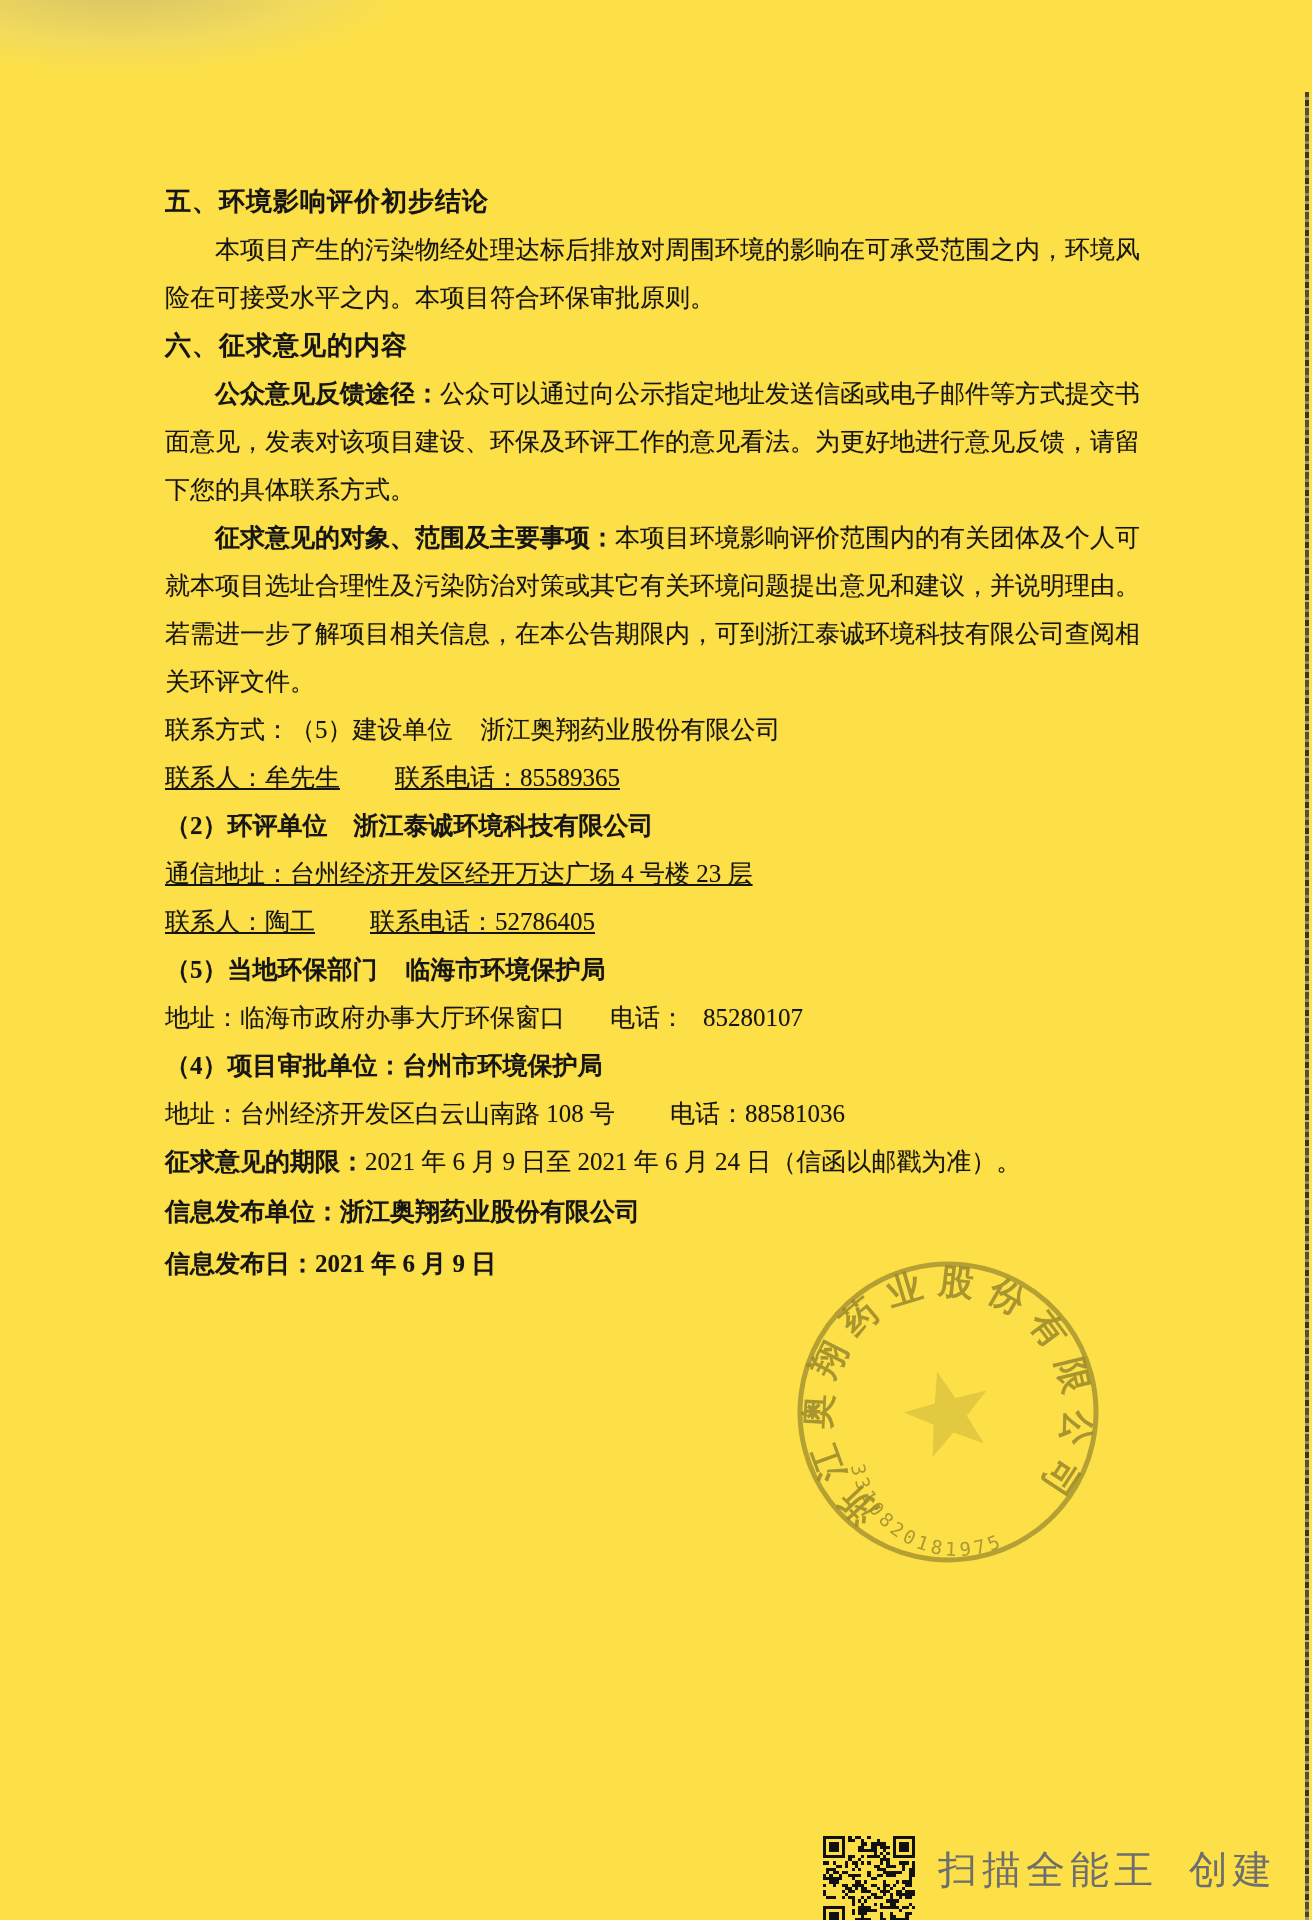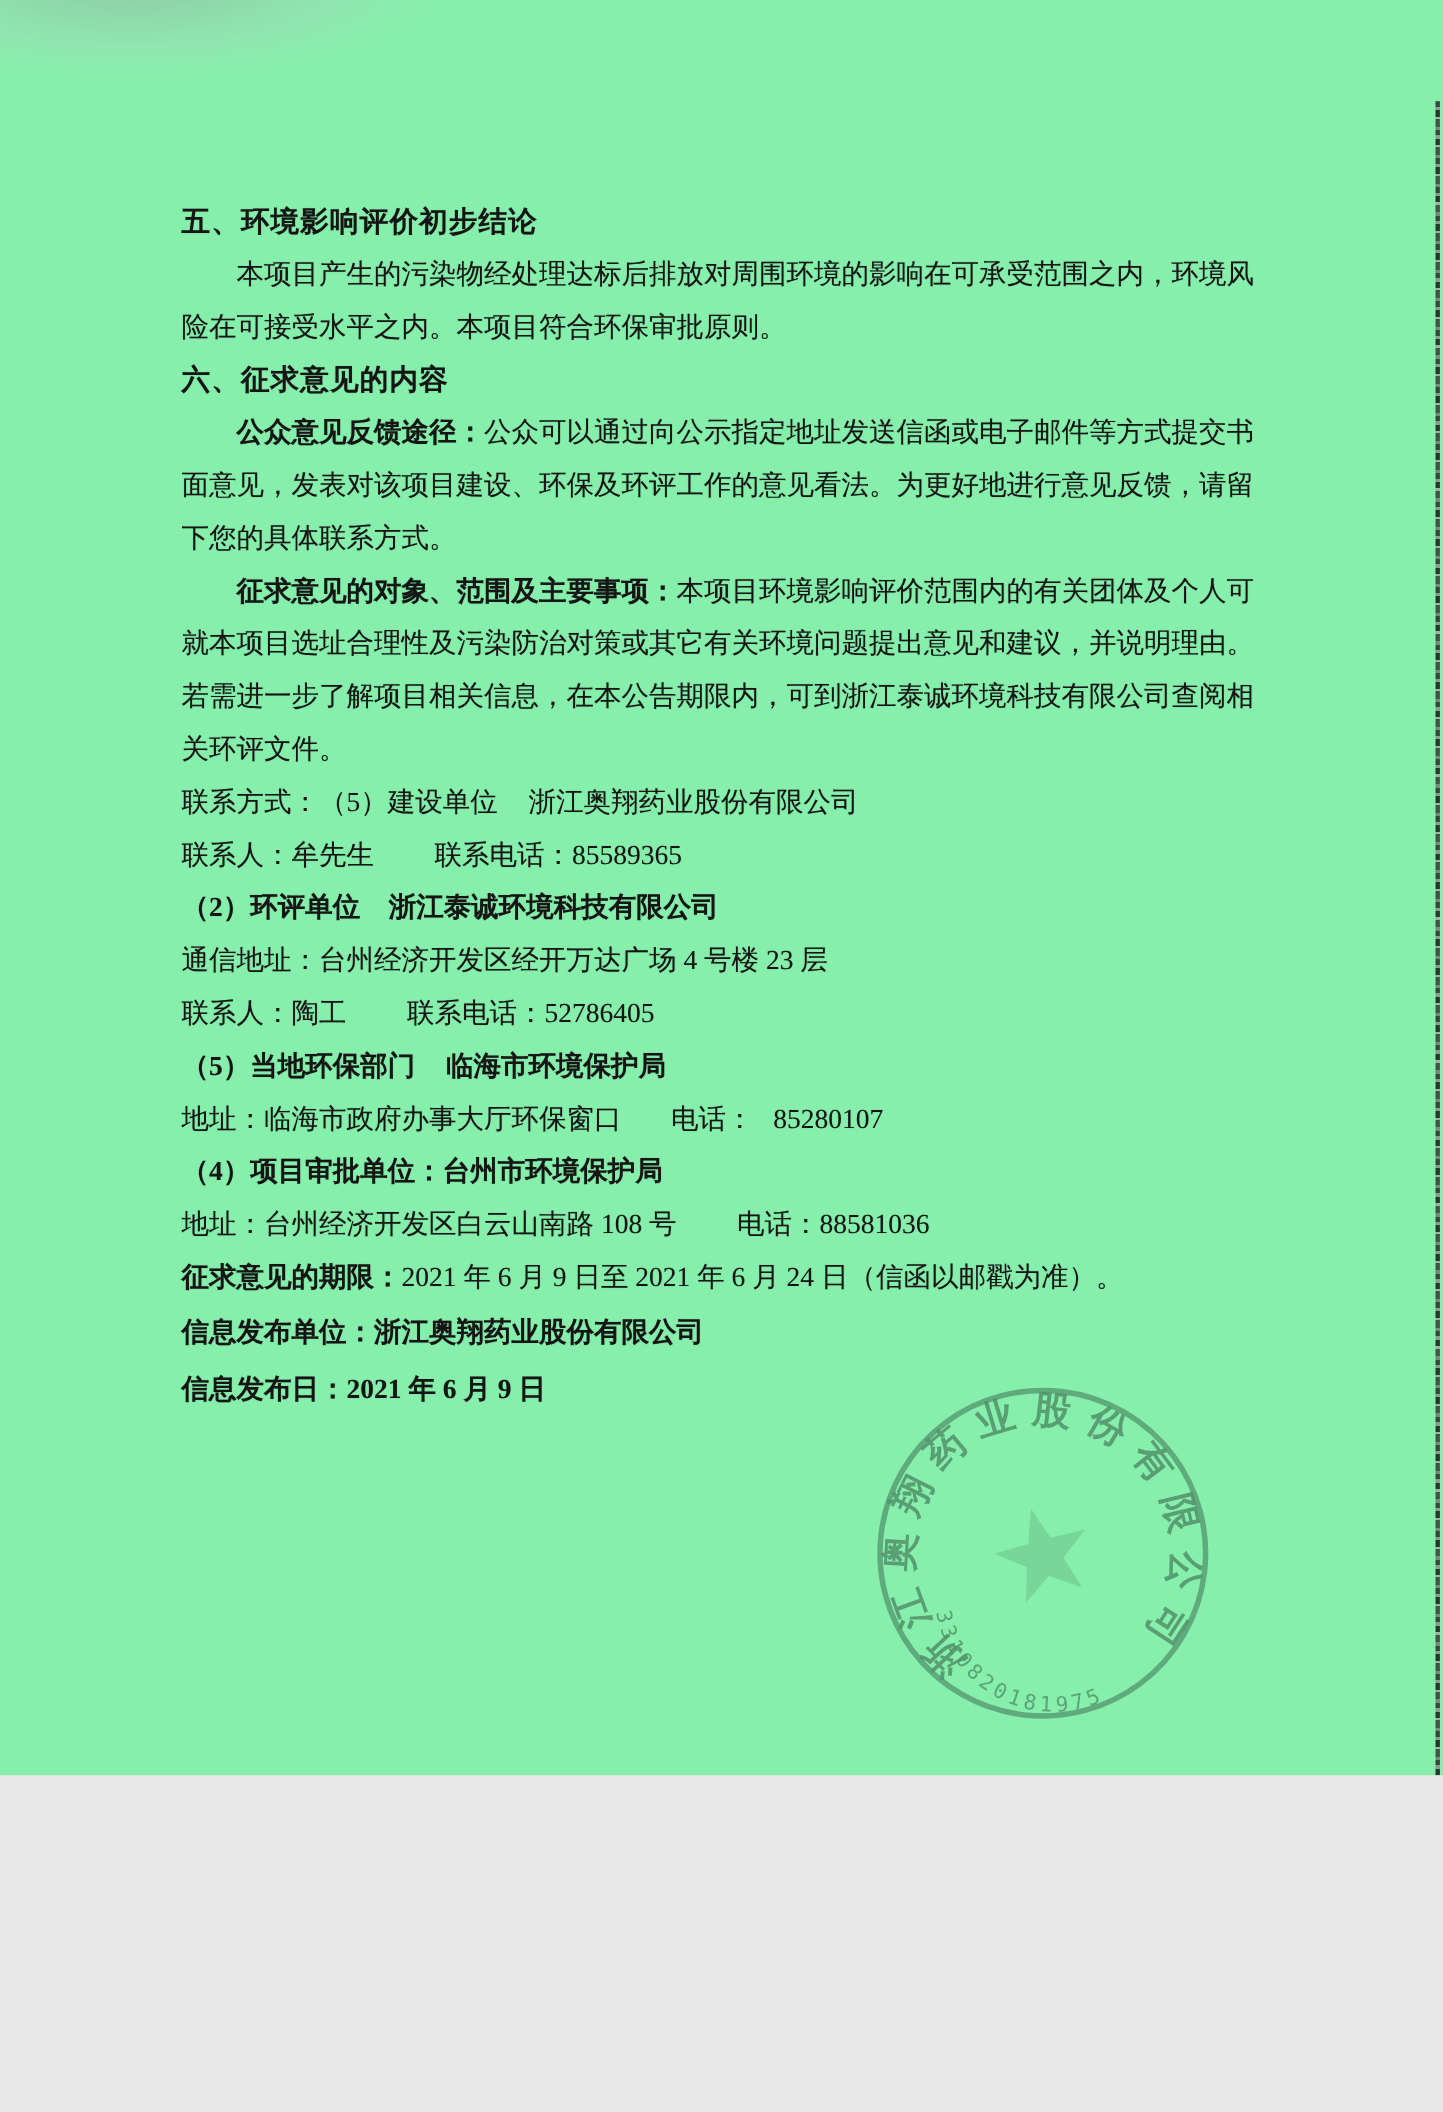--- a/index.html
+++ b/index.html
@@ -1,20 +1,20 @@
 <!DOCTYPE html>
 <html lang="zh"><head>
 <meta charset="utf-8">
 <style>
   html,body{margin:0;padding:0;background:#e8e8e8;}
   .page{
     position:relative;
-    width:1312px;height:1614px;
+    width:1312px;height:1920px;
     margin:0 auto;
-    background:#86efac;
+    background:#fde047;
     overflow:hidden;
     font-family:"Liberation Serif","DejaVu Serif",serif;
     color:#151515;
   }
   
   .smudge-top{
     position:absolute;left:-40px;top:-55px;width:460px;height:130px;
     background:radial-gradient(ellipse at 35% 30%, rgba(150,150,150,.40), rgba(190,190,190,.18) 45%, transparent 70%);
     pointer-events:none;
   }
@@ -31,21 +31,21 @@
     padding:178px 172px 0 165px;
     font-size:25px;line-height:48px;
     text-align:justify;
     text-shadow:0 0 1px rgba(0,0,0,.28);
   }
   .content p,.content h3,.content div{margin:0;}
   h3.doc-heading{font-size:26px;font-weight:700;line-height:48px;letter-spacing:1px;}
   p.doc-para{text-indent:2em;}
   b{font-weight:700;}
   .row{white-space:nowrap;}
-  .ml-sub{margin-left:312px;}
+  .ml-sub{margin-left:312px;text-decoration:underline;}
   .ml-num{margin-left:140px;font-weight:bold;}
   .ml-addr3{margin-left:305px;}
   .gap26{display:inline-block;width:26px;}
   .gap28{display:inline-block;width:28px;}
   .gap45{display:inline-block;width:45px;}
   .gap55{display:inline-block;width:55px;}
   .gap18{display:inline-block;width:18px;}
   .deadline-row{margin-left:-15px;}
   .pub-unit{margin:76px 0 0 465px;line-height:52px;font-weight:700;white-space:nowrap;}
   .pub-date{margin-left:590px;line-height:52px;font-weight:700;white-space:nowrap;}

